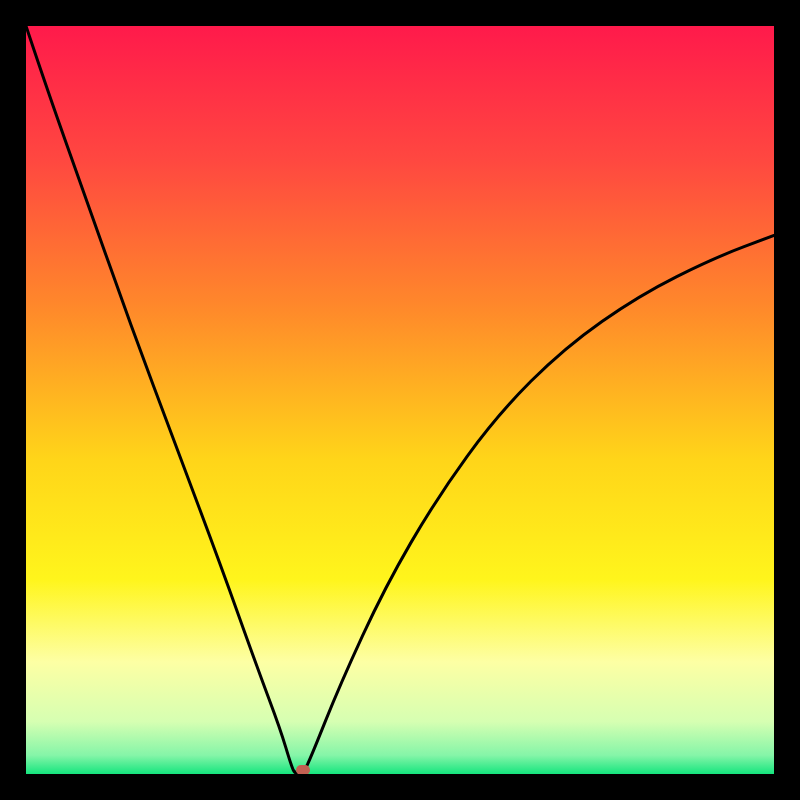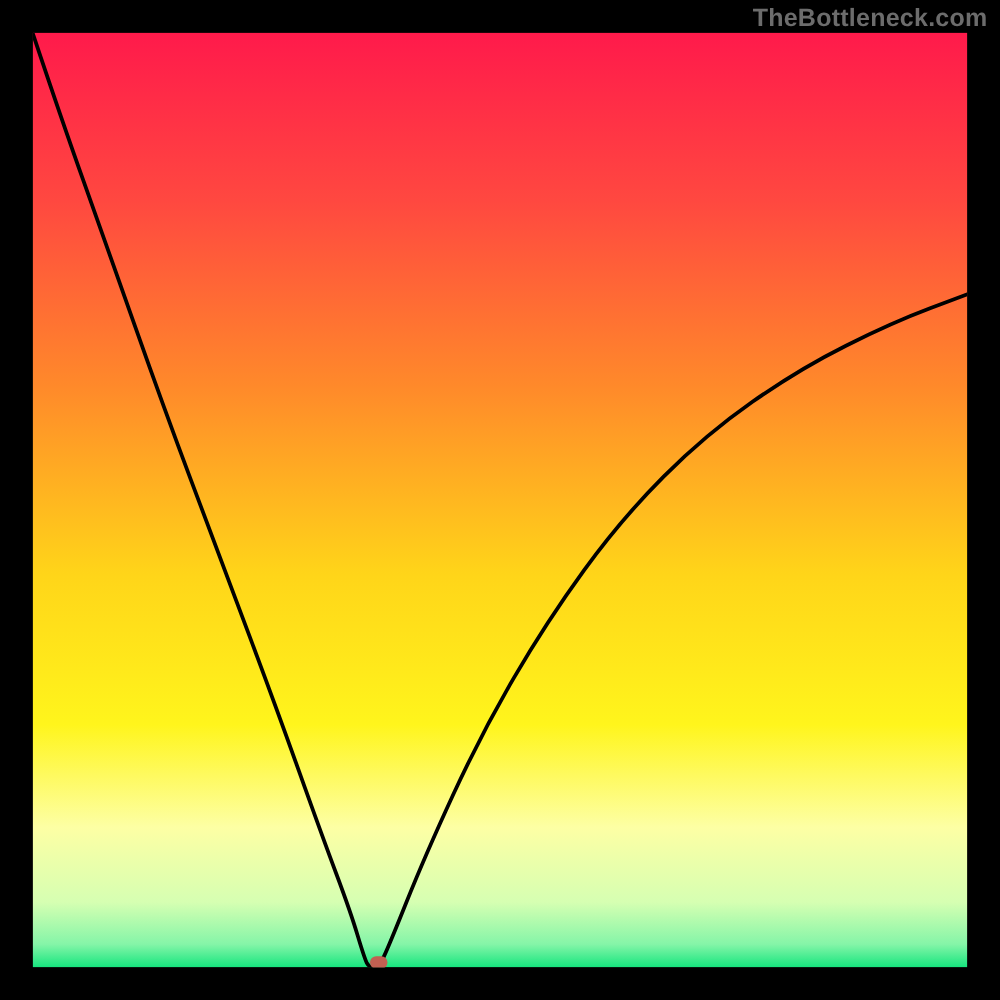--- a/index.html
+++ b/index.html
@@ -65,14 +65,13 @@
             <stop offset="100%" stop-color="#15e57e"></stop>
           </linearGradient>
       </defs>
       <rect x="0" y="0" width="100" height="100" fill="url(#bg-grad)"></rect>
     </svg>
     <svg class="curve-svg" viewBox="0 0 748 748" preserveAspectRatio="none">
       <path fill="none" stroke="#000000" stroke-width="3" stroke-linecap="round" stroke-linejoin="round" d="M 0 0 Q 22.439999999999998 67.31999999999994 41.14 119.67999999999995 Q 59.84 172.03999999999996 82.28 235.61999999999998 Q 104.72000000000001 299.2 127.16 359.03999999999996 Q 149.6 418.88 172.04000000000002 478.71999999999997 Q 194.48000000000002 538.56 213.18 590.92 Q 231.88 643.28 243.10000000000002 673.2 Q 254.32000000000002 703.12 259.93 721.8199999999999 Q 265.53999999999996 740.52 267.40999999999997 744.26 Q 269.28 748 273.02 748 Q 276.76 748 280.5 740.52 Q 284.24 733.04 299.2 695.64 Q 314.15999999999997 658.24 336.59999999999997 609.62 Q 359.03999999999996 561 385.22 516.12 Q 411.40000000000003 471.24 441.32000000000005 430.1 Q 471.24 388.96000000000004 504.9 355.30000000000007 Q 538.56 321.64000000000004 575.96 295.46000000000004 Q 613.36 269.28 650.76 250.57999999999998 Q 688.1600000000001 231.88 718.08 220.66000000000003 T 748 209.44000000000005"></path>
     </svg>
     <div class="marker" style="left: 276.76px; top: 744.26px; background: rgb(194, 96, 82);"></div>
   </div>
-  <div class="watermark">TheBottleneck.com</div>
 </div>
 
 </body></html>

